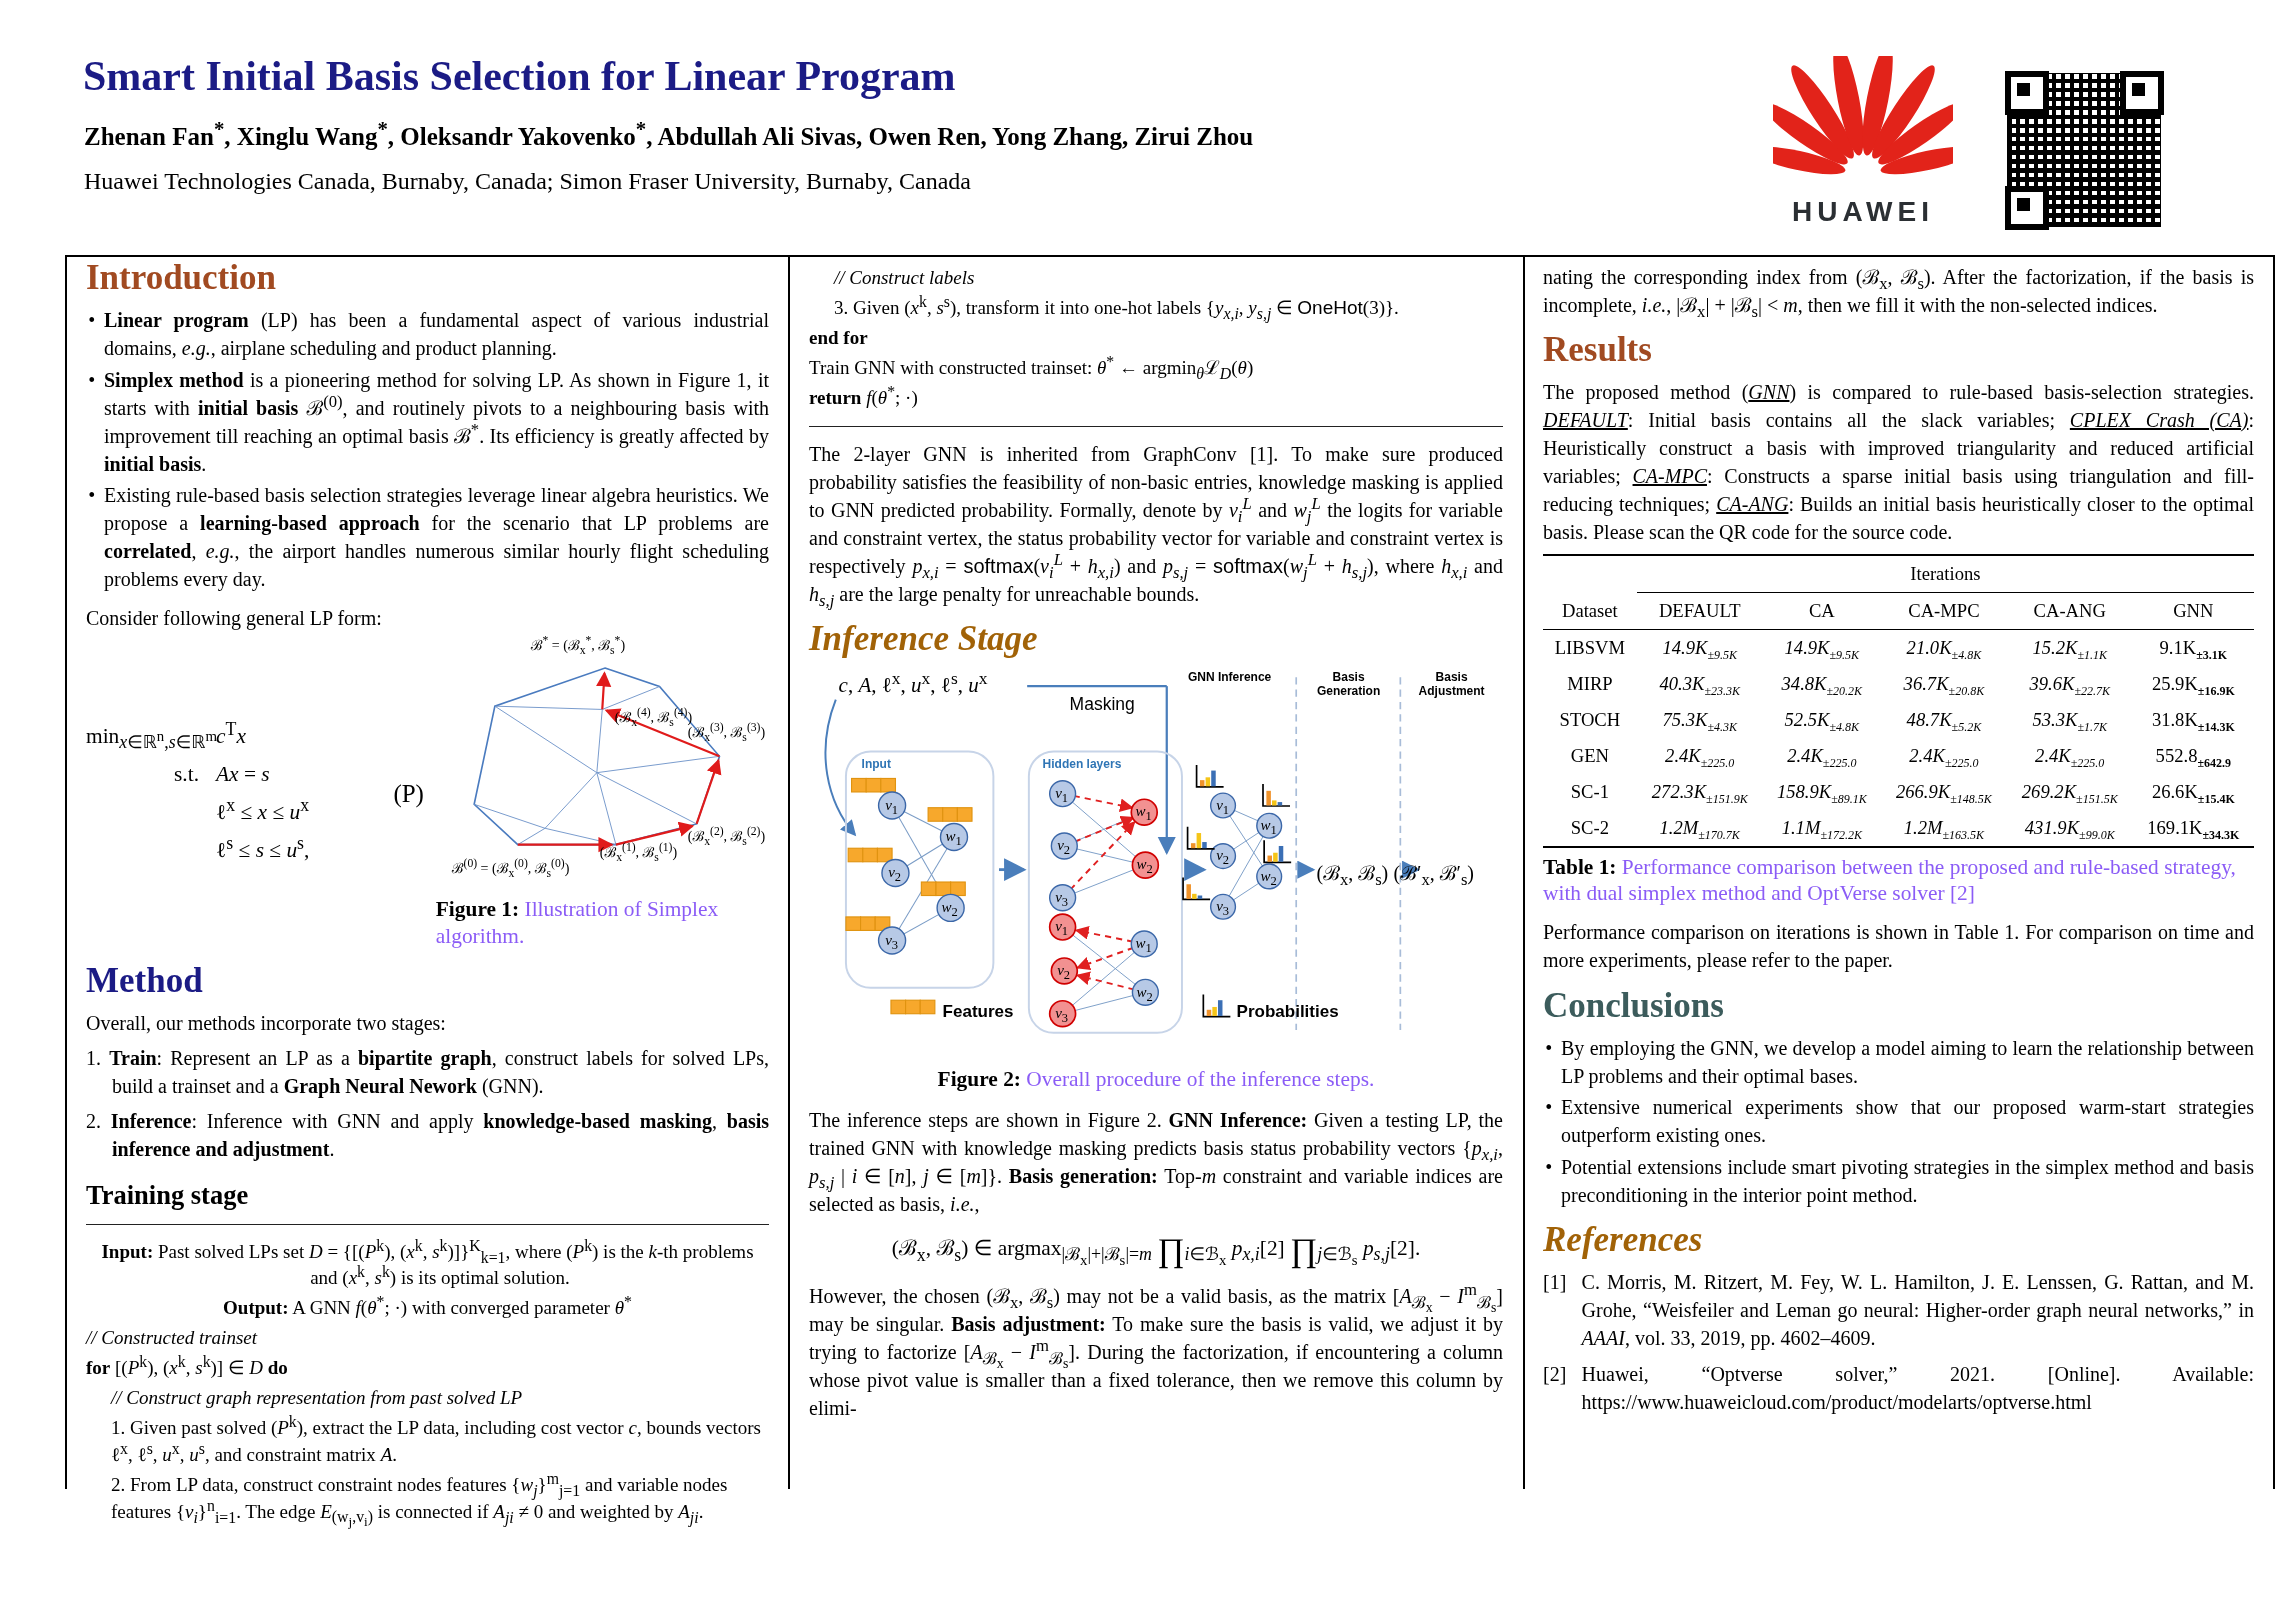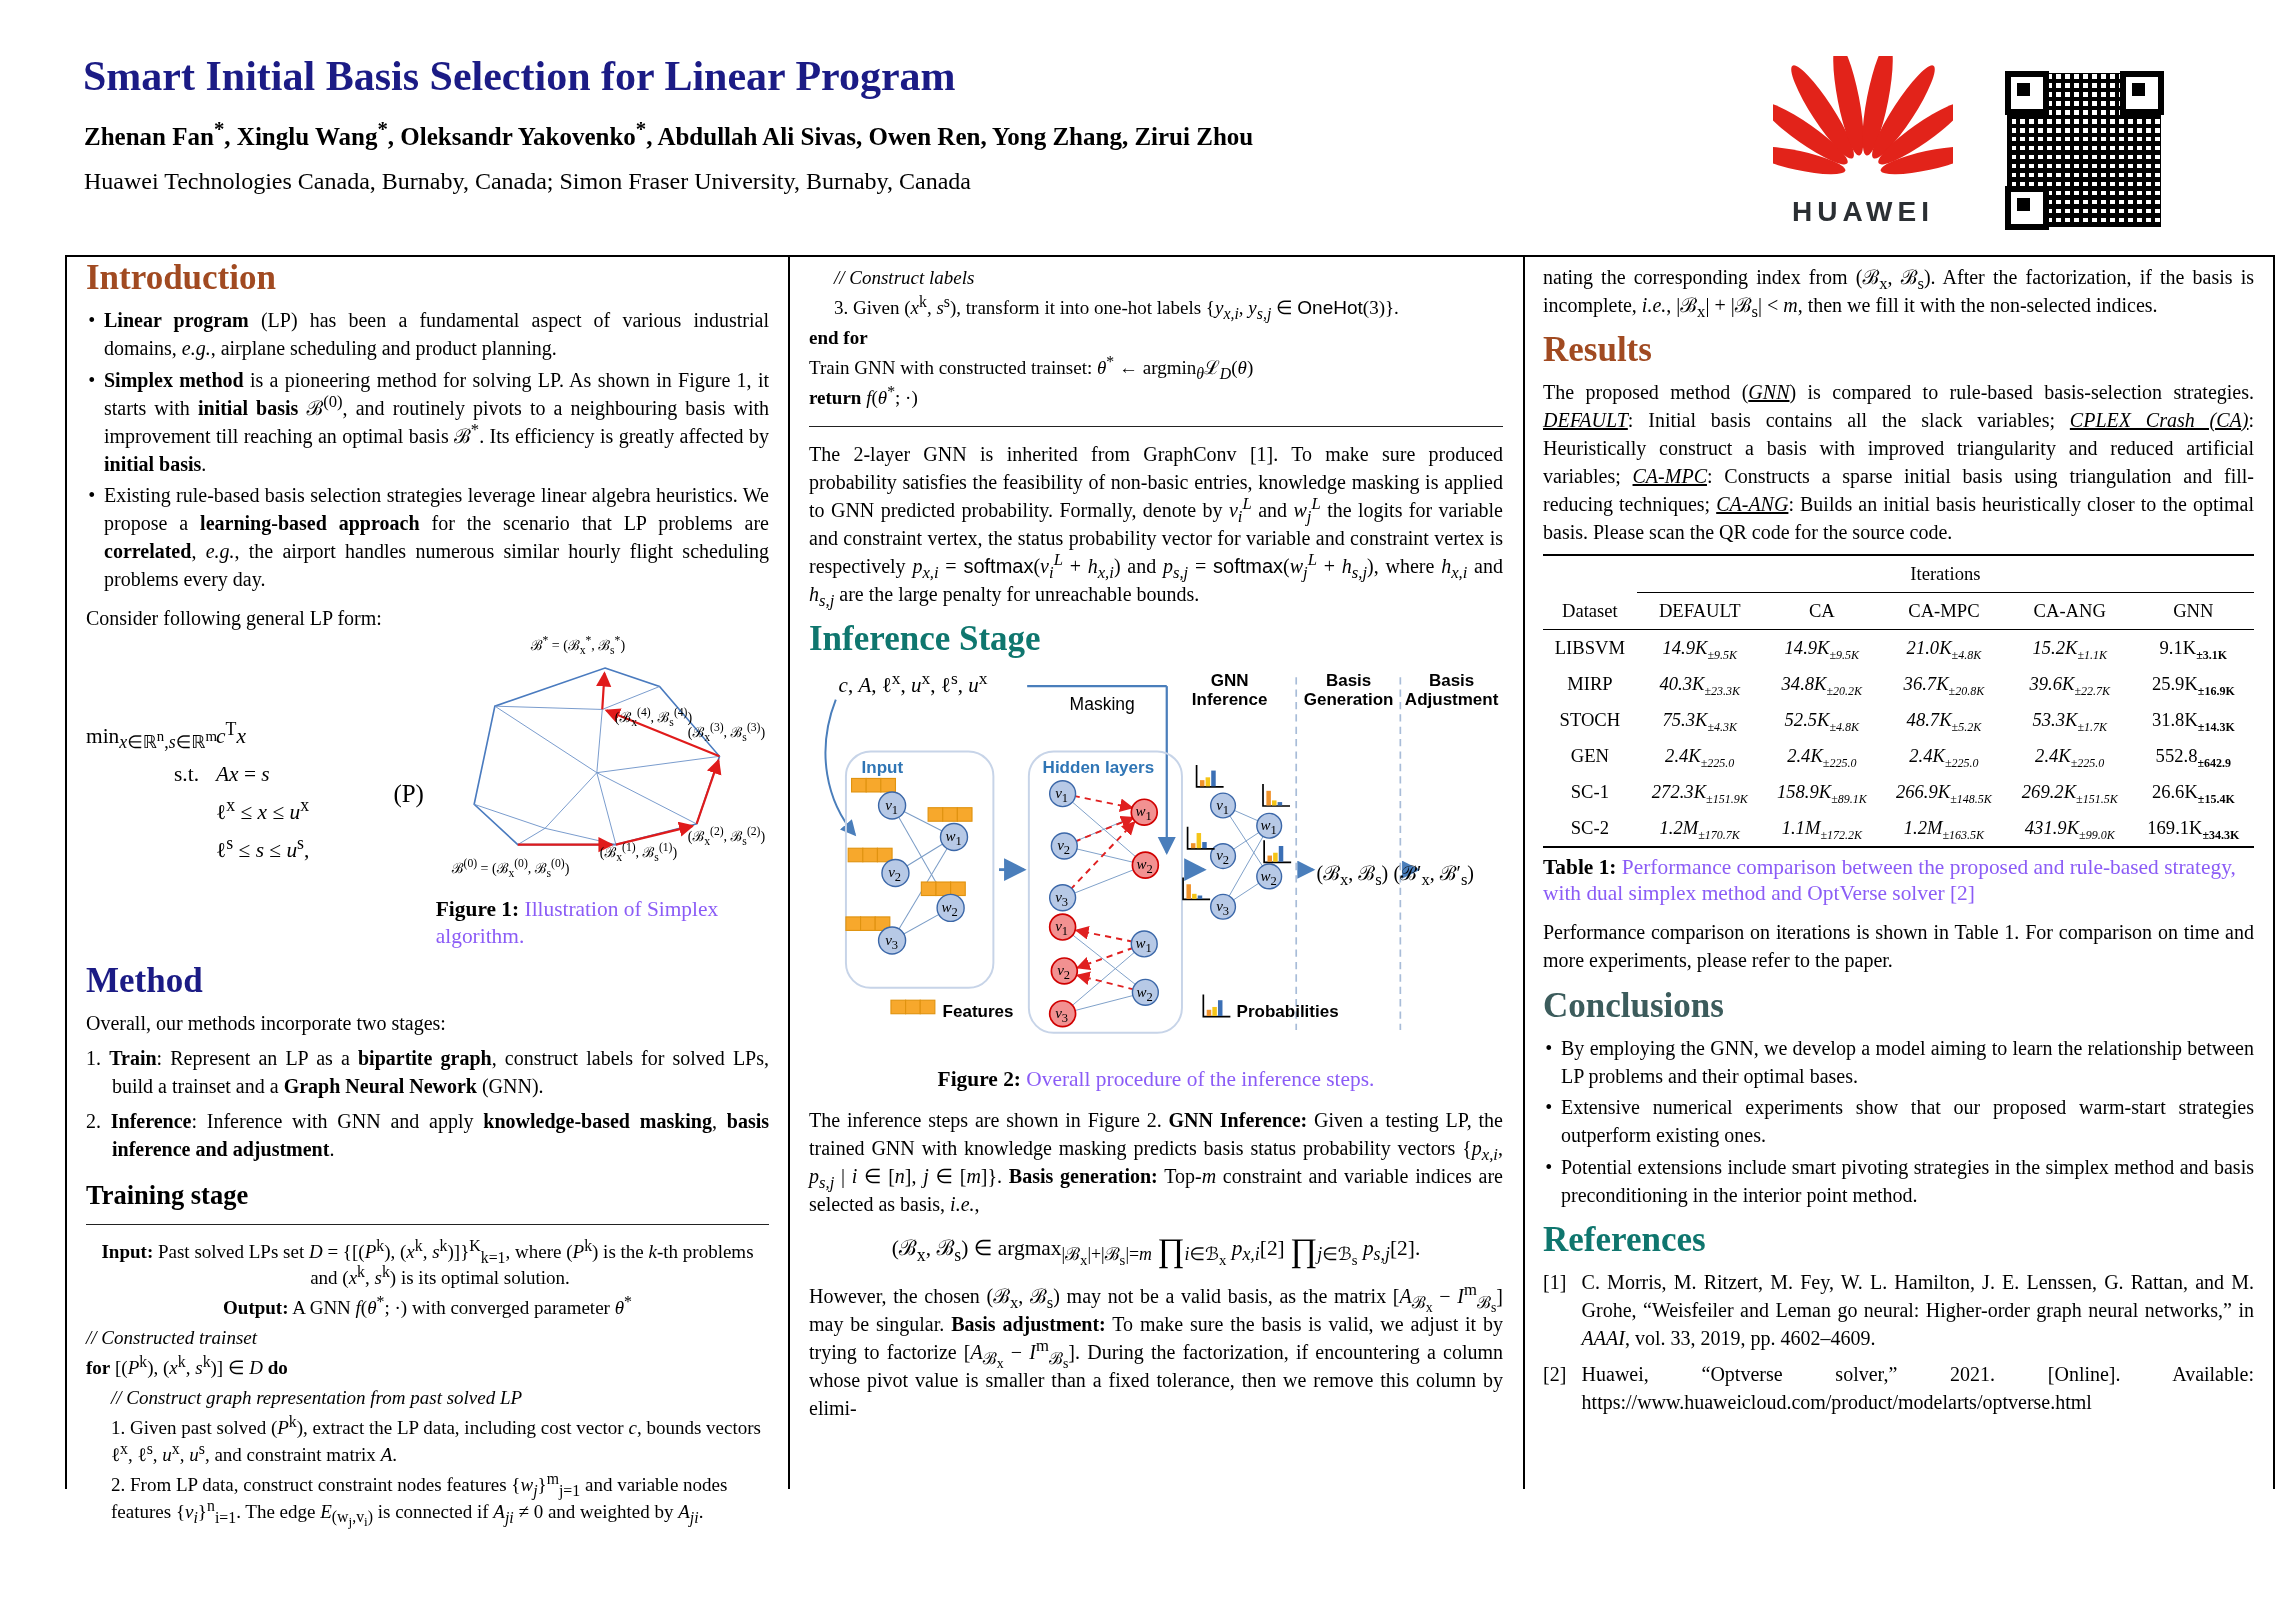--- a/index.html
+++ b/index.html
@@ -29,21 +29,21 @@
   .v1{left:65px;} .v2{left:788px;} .v3{left:1523px;} .v4{left:2273px;}
 
   
   .col{position:absolute;top:257px;text-align:justify;font-size:20px;line-height:1.40;}
   .col1{left:86px;width:683px;}
   .col2{left:809px;width:694px;}
   .col3{left:1543px;width:711px;}
 
   h1{font-size:35px;font-weight:bold;margin:13.5px 0 9px 0;line-height:1.05;text-align:left;}
   h2{font-size:26.5px;font-weight:bold;margin:14.6px 0 8px 0;text-align:left;}
-  .c-brown{color:#a14a21;} .c-navy{color:#1b1b85;} .c-teal{color:#3c5c5c;} .c-black{color:#0f766e;}
+  .c-brown{color:#a14a21;} .c-navy{color:#1b1b85;} .c-teal{color:#3c5c5c;} .c-black{color:#a16207;font-style:italic;}
   .first{margin-top:3.4px;}
 
   .bullet{position:relative;padding-left:18px;margin:1.1px 0 3.4px 0;}
   .bullet::before{content:"\2022";position:absolute;left:2.3px;top:0;}
   .mitem{padding-left:26px;text-indent:-26px;margin:6.8px 0;}
   .par{margin:5.6px 0;}
   .sf{font-family:"Liberation Sans",sans-serif;}
   sup,sub{line-height:0;}
   .cap{font-size:21.4px;line-height:1.25;margin-top:5.6px;text-align:left;}
   .cap .lab{font-weight:bold;color:#000;}
@@ -61,21 +61,21 @@
   
   .algo{border-top:1.7px solid #222;margin-top:10px;padding-top:10px;font-size:19px;text-align:left;}
   .algo-end{border-bottom:1.7px solid #222;padding-bottom:11.3px;margin-bottom:12.4px;padding-top:2.3px;font-size:19px;text-align:left;}
   .aline{margin:3.4px 0;}
   .ind{padding-left:25px;}
   .hang{padding-left:25px;text-indent:-25px;text-align:center;}
 
   
   .fig2{position:relative;width:699px;height:394px;margin:2.3px 0 0 -3.4px;}
   .f2lab{position:absolute;font-family:"Liberation Sans",sans-serif;font-weight:bold;
-         font-size:17px;line-height:1.12;text-align:center;white-space:normal;}
+         font-size:12px;line-height:1.12;text-align:center;white-space:normal;}
   .f2expr{position:absolute;font-size:21px;white-space:nowrap;}
   .f2mask{position:absolute;font-family:"Liberation Sans",sans-serif;font-size:17.5px;font-weight:normal;}
   .f2blue{color:#2f75b5;}
   .nlab{position:absolute;font-size:15px;transform:translate(-50%,-54%);white-space:nowrap;}
   .f2basis{position:absolute;font-size:20px;white-space:nowrap;}
   .f2leg{position:absolute;font-family:"Liberation Sans",sans-serif;font-weight:bold;font-size:17px;}
 
   
   .dmath{text-align:center;font-size:21.4px;margin:9px 0;}
   .prod{font-size:33px;vertical-align:-5.6px;}

